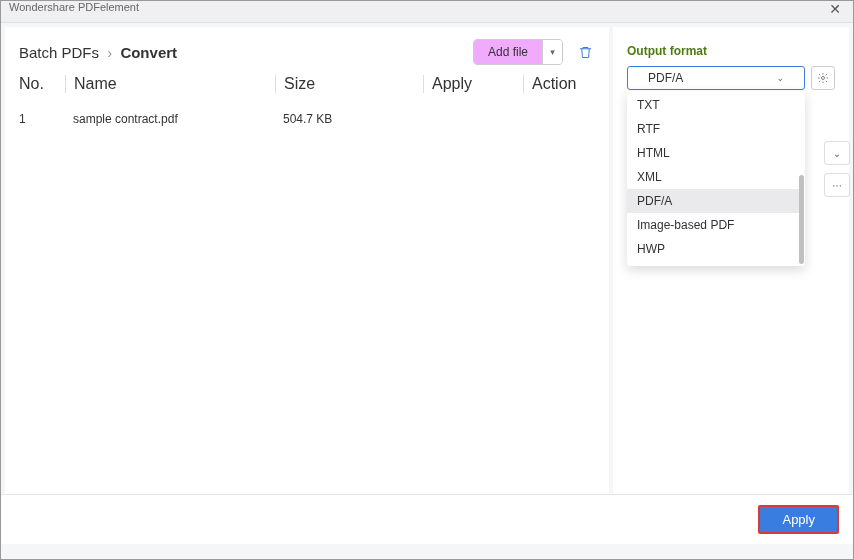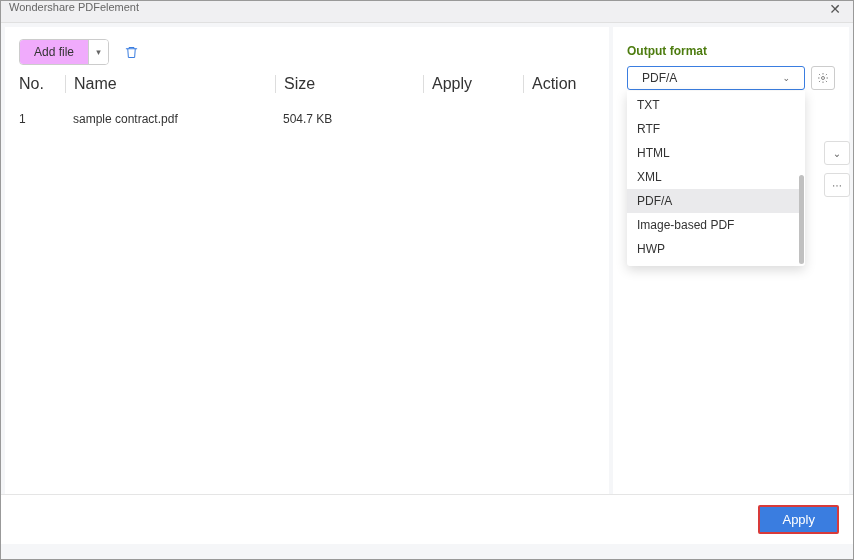--- a/index.html
+++ b/index.html
@@ -180,21 +180,21 @@
     }
 
     .dropdown {
       flex: 1;
       border: 1px solid #3a7de0;
       border-radius: 3px;
       height: 24px;
       display: flex;
       align-items: center;
       justify-content: space-between;
-      padding: 0 14px;
+      padding: 0 20px;
       font-size: 12px;
       color: #333;
       cursor: pointer;
       position: relative;
     }
 
     .dropdown-caret {
       font-size: 9px;
       color: #666;
     }
@@ -301,20 +301,25 @@
 <body>
 
 <div class="titlebar">
   <span class="titlebar-title">Wondershare PDFelement</span>
   <span class="close-icon">✕</span>
 </div>
 
 <div class="content">
   <div class="main-panel">
     <div class="header-row">
+      <div class="breadcrumb">
+        <span>Batch PDFs</span>
+        <span class="sep">›</span>
+        <span class="current">Convert</span>
+      </div>
       <div class="header-actions">
         <div class="add-file-group">
           <button class="add-file-btn">Add file</button>
           <div class="add-file-caret">
             <span>▾</span>
           </div>
         </div>
         <div class="trash-icon">
           <svg viewBox="0 0 24 24" stroke-width="1.6">
             <path d="M3 6h18M8 6V4h8v2M6 6l1 14h10l1-14"></path>

